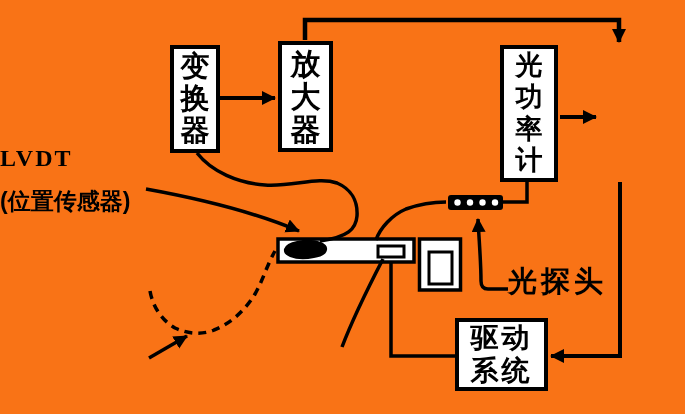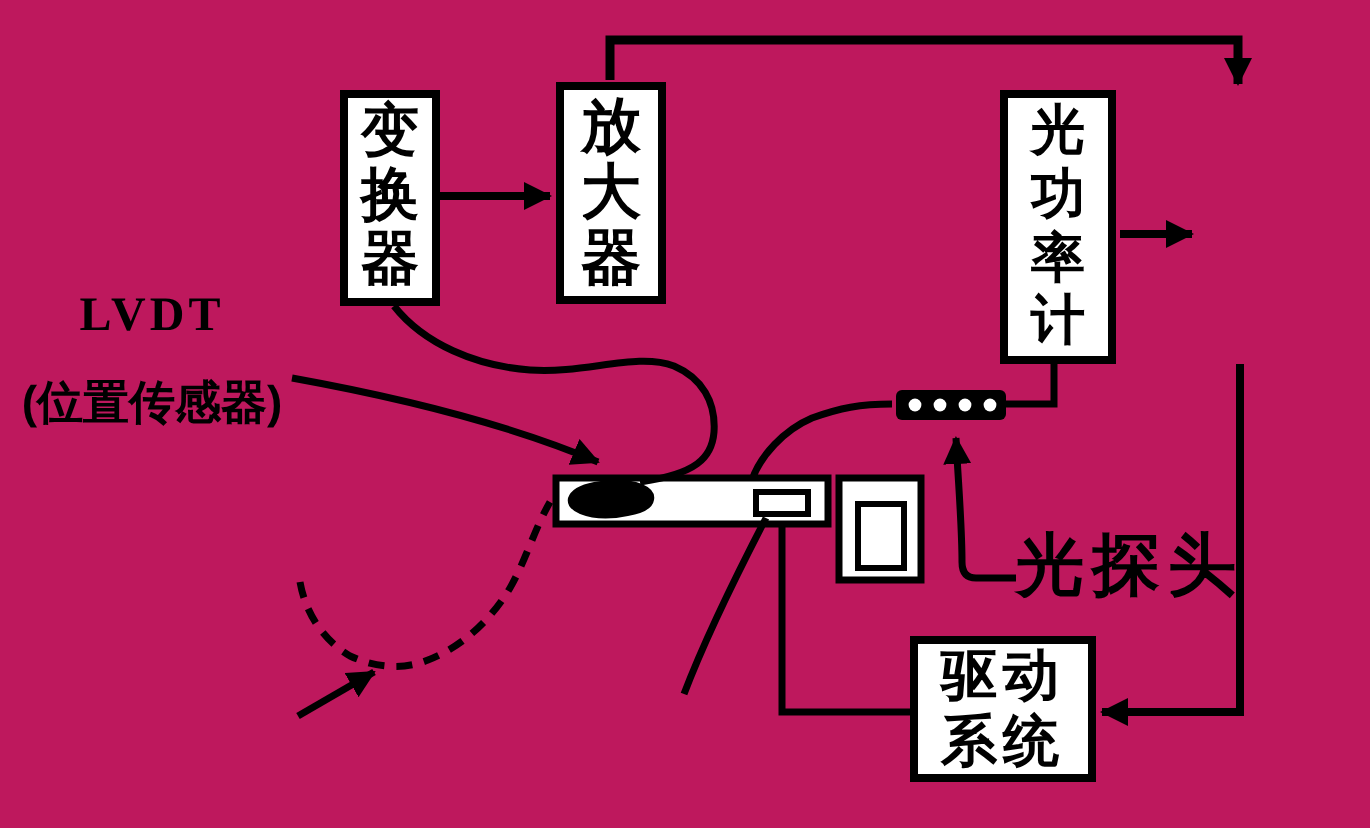--- a/index.html
+++ b/index.html
@@ -1,17 +1,17 @@
 <!DOCTYPE html>
 <html><head>
 <meta charset="utf-8">
 <style>
   html,body{margin:0;padding:0;background:#ffffff;}
   #stage{
-    position:relative;width:685px;height:414px;background:#be185d;
+    position:relative;width:685px;height:414px;background:#f97316;
     font-family:"Liberation Sans","DejaVu Sans",sans-serif;color:#000;
     overflow:hidden;
   }
   #wires{position:absolute;left:0;top:0;width:685px;height:414px;}
   .box{
     position:absolute;box-sizing:border-box;border:4px solid #000;background:#fff;
     display:flex;align-items:center;justify-content:center;text-align:center;
     font-weight:700;
   }
   .vbox span{
@@ -21,27 +21,27 @@
   .serif{font-family:"Liberation Serif","DejaVu Serif",serif;}
   
   #box-transformer{left:170px;top:45px;width:50px;height:108px;font-size:29px;line-height:1.1;}
   #box-amplifier{left:278px;top:41px;width:55px;height:111px;font-size:30px;line-height:1.1;}
   #box-power-meter{left:500px;top:45px;width:58px;height:137px;font-size:27px;line-height:1.18;}
   #box-computer{left:598px;top:45px;width:53px;height:137px;font-size:28px;line-height:1.42;}
   #box-drive{left:455px;top:318px;width:93px;height:73px;font-size:28px;letter-spacing:3px;line-height:1.15;}
   #box-drive span{display:block;width:70px;word-break:break-all;}
   #box-led{left:93px;top:227px;width:100px;height:63px;font-size:32px;letter-spacing:1px;}
   #box-led span{text-decoration:underline;}
-  #lbl-lvdt{left:0px;top:146px;width:152px;text-align:center;}
+  #lbl-lvdt{left:0px;top:146px;width:152px;text-align:left;}
   #lbl-lvdt .l1{font-size:24px;letter-spacing:2px;}
   #lbl-lvdt .l2{font-size:23px;margin-top:18px;}
   #lbl-fiber{left:89px;top:335px;font-size:27px;}
   #lbl-stepper{left:272px;top:336px;width:68px;font-size:27px;letter-spacing:2px;line-height:1.0;}
   #lbl-stepper span{display:block;word-break:break-all;}
-  #lbl-probe{left:508px;top:266px;font-size:34px;letter-spacing:4px;}
+  #lbl-probe{left:508px;top:266px;font-size:29px;letter-spacing:4px;}
 </style>
 </head>
 <body>
 
 <div id="stage">
 
   <svg id="wires" viewBox="0 0 685 414" xmlns="http://www.w3.org/2000/svg">
     <defs>
       <marker id="ah" markerUnits="userSpaceOnUse" markerWidth="18" markerHeight="16" refX="13" refY="7" orient="auto">
         <path d="M0,0 L14,7 L0,14 Z" fill="#000"></path>

